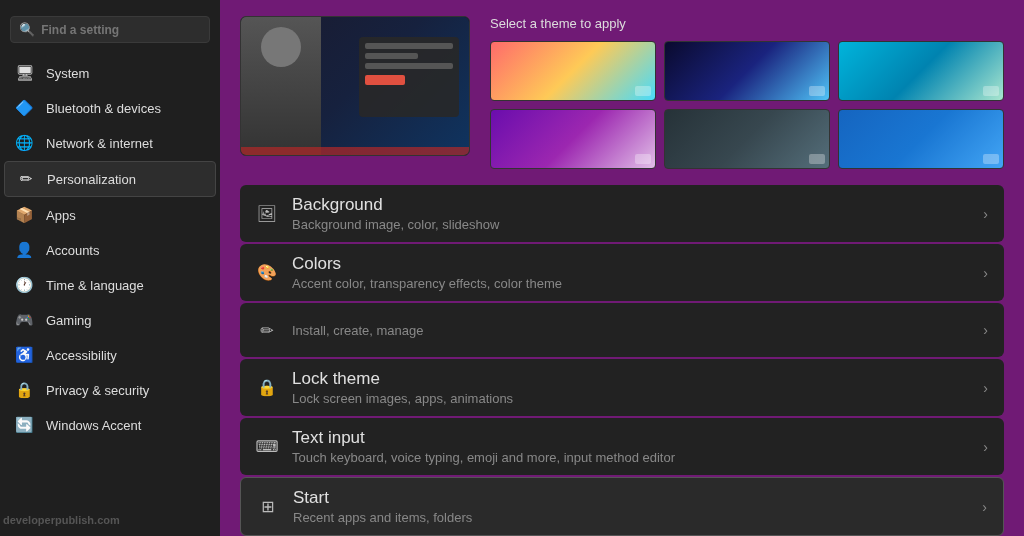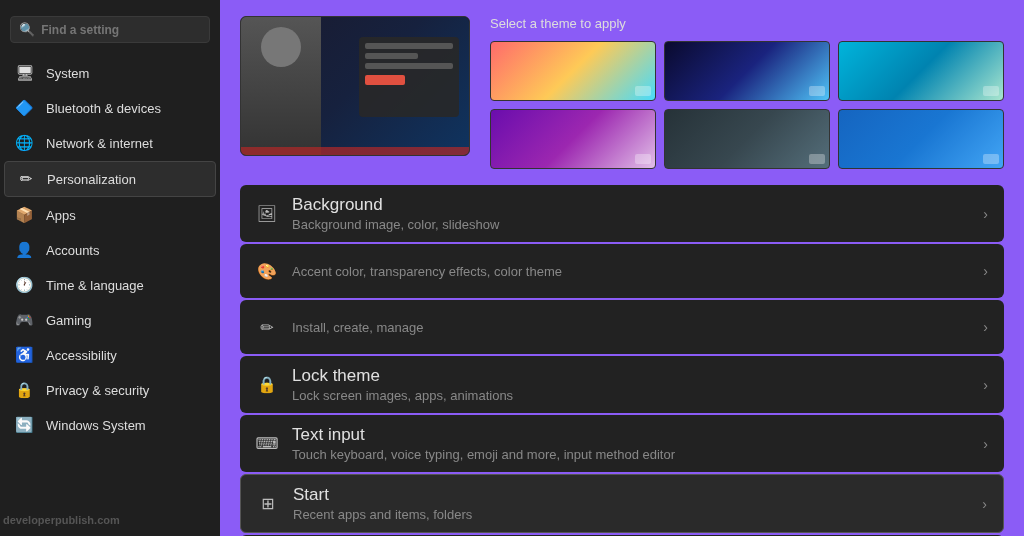--- a/index.html
+++ b/index.html
@@ -75,21 +75,21 @@
       flex-shrink: 0;
     }
     .sidebar-item-label {
       font-size: 13px;
       color: #ddd;
     }
 
     
     .main {
       flex: 1;
-      background: #8b5cf6;
+      background: #701a75;
       height: 536px;
       overflow-y: auto;
       padding: 16px 20px;
     }
 
     
     .theme-section {
       display: flex;
       gap: 20px;
       margin-bottom: 16px;
@@ -310,21 +310,21 @@
       <div class="sidebar-item">
     <span class="sidebar-item-icon">♿</span>
     <span class="sidebar-item-label">Accessibility</span>
   </div>
       <div class="sidebar-item">
     <span class="sidebar-item-icon">🔒</span>
     <span class="sidebar-item-label">Privacy &amp; security</span>
   </div>
       <div class="sidebar-item">
     <span class="sidebar-item-icon">🔄</span>
-    <span class="sidebar-item-label">Windows System</span>
+    <span class="sidebar-item-label">Windows Accent</span>
   </div>
     </div>
 
   <div class="sidebar-footer">developerpublish.com</div>
 </div>
 
 <div class="main">
 
   <div class="theme-section">
 
@@ -373,20 +373,21 @@
     <span class="settings-item-icon">🖼</span>
     <div class="settings-item-text">
       <div class="settings-item-title">Background</div>
       <div class="settings-item-desc">Background image, color, slideshow</div>
     </div>
     <span class="settings-item-chevron">›</span>
   </div>
       <div class="settings-item">
     <span class="settings-item-icon">🎨</span>
     <div class="settings-item-text">
+      <div class="settings-item-title">Colors</div>
       <div class="settings-item-desc">Accent color, transparency effects, color theme</div>
     </div>
     <span class="settings-item-chevron">›</span>
   </div>
       <div class="settings-item">
     <span class="settings-item-icon">✏</span>
     <div class="settings-item-text">
       <div class="settings-item-desc">Install, create, manage</div>
     </div>
     <span class="settings-item-chevron">›</span>

